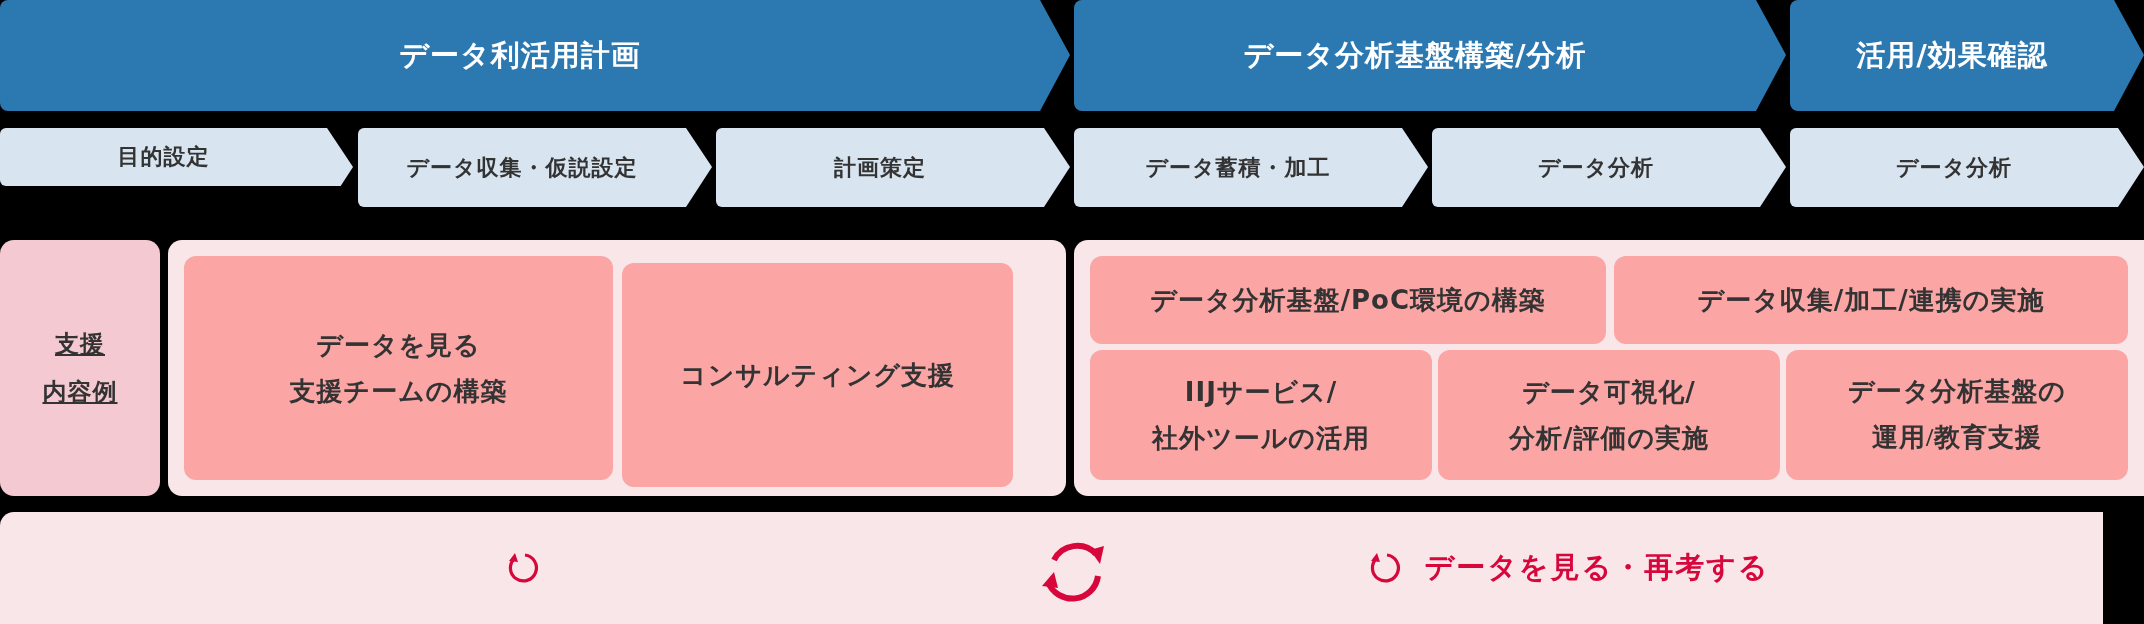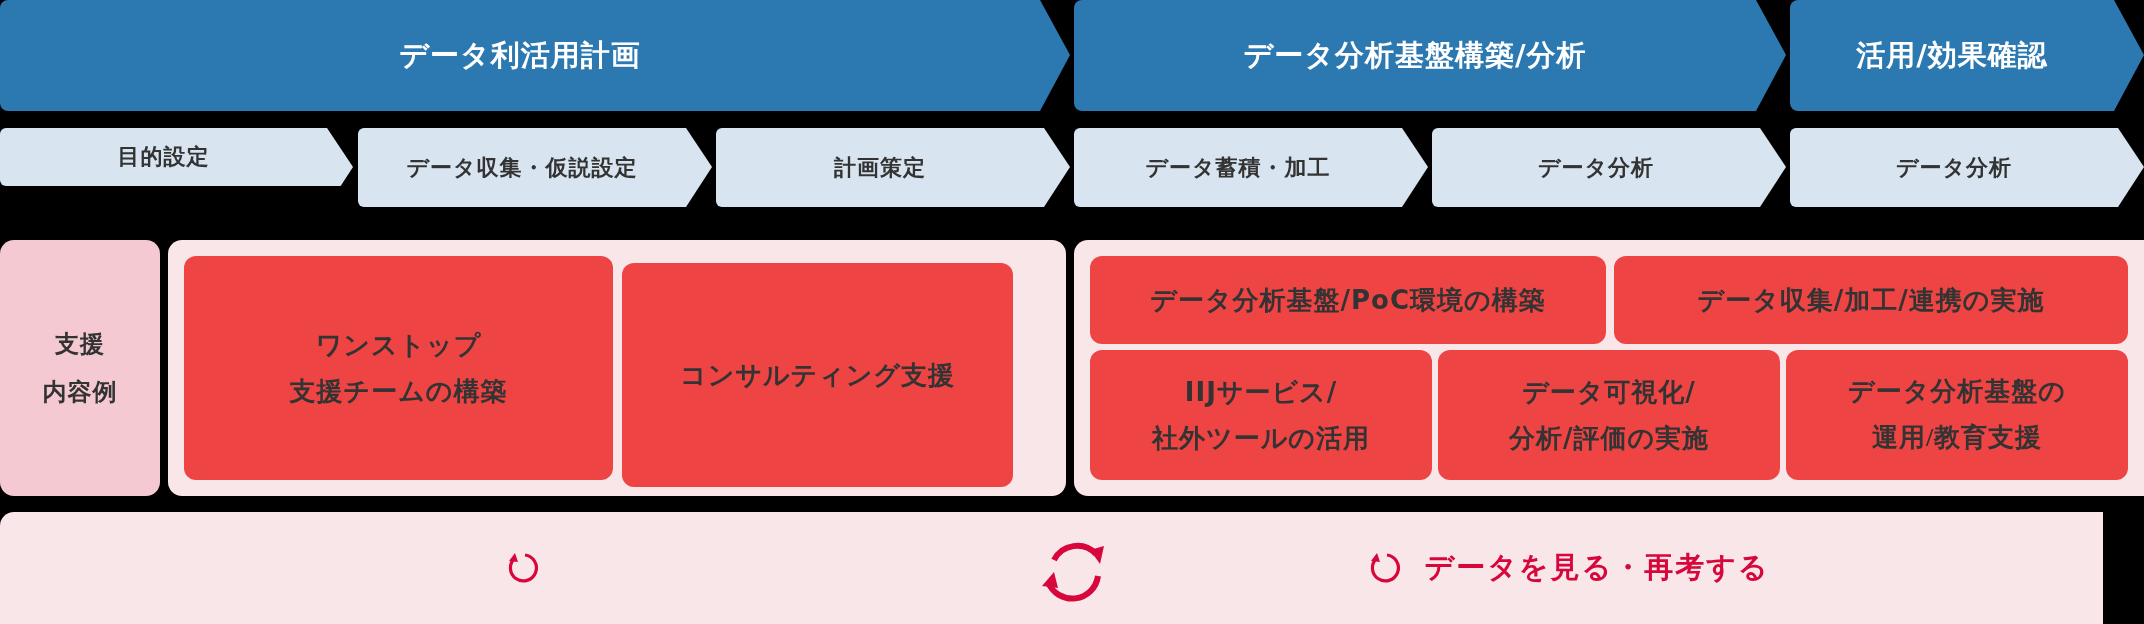--- a/index.html
+++ b/index.html
@@ -2,23 +2,23 @@
 <html><head>
 <meta charset="utf-8">
 <style>
   html, body { margin:0; padding:0; background:#000; }
   body { width:2144px; height:624px; position:relative; overflow:hidden;
          font-family:"DejaVu Sans", "Liberation Sans", sans-serif; font-weight:bold; }
   .abs { position:absolute; box-sizing:border-box; }
   .center { display:flex; align-items:center; justify-content:center; text-align:center; }
   .phase { background:#2c78b1; color:#fff; font-size:29px; letter-spacing:1px; }
   .step { background:#d8e5f0; color:#333; font-size:22px; letter-spacing:1px; }
-  .label-col { background:#f4c9d1; color:#333; border-radius:14px; font-size:24px; line-height:48px; letter-spacing:1px; }
+  .label-col { background:#f4c9d1; color:#333; border-radius:14px; font-size:24px; line-height:48px; letter-spacing:1px;text-decoration:underline; }
   .panel { background:#f9e6e9; border-radius:14px; }
-  .card { background:#ef4444; border-radius:12px; color:#333; font-size:26px; line-height:46px; letter-spacing:1px;align-items:center; }
+  .card { background:#fca5a5; border-radius:12px; color:#333; font-size:26px; line-height:46px; letter-spacing:1px;align-items:center; }
   .loop { background:#f9e6e9; color:#d7063b; font-size:29px; letter-spacing:2px; }
   .loop .ico { width:38px; height:38px; margin-right:20px; display:inline-block; }
   .line { white-space:pre-line; }
 </style>
 </head>
 <body>
 
 <div class="abs phase center" style="left:0;top:0;width:1070px;height:111px;clip-path:polygon(0 0,1040px 0,1070px 55px,1040px 111px,0 111px);border-radius:8px 0 0 8px;padding-right:30px;">
   <span>データ利活用計画</span>
 </div>
@@ -48,21 +48,21 @@
   <span>データ分析</span>
 </div>
 
 <div class="abs label-col center" style="left:0;top:240px;width:160px;height:256px;">
   <span class="line">支援
 内容例</span>
 </div>
 
 <div class="abs panel" style="left:168px;top:240px;width:898px;height:256px;"></div>
 <div class="abs card center" style="left:184px;top:256px;width:429px;height:224px;">
-  <span class="line">ワンストップ
+  <span class="line">データを見る
 支援チームの構築</span>
 </div>
 <div class="abs card center" style="left:622px;top:263px;width:391px;height:224px;">
   <span class="line">コンサルティング支援</span>
 </div>
 
 <div class="abs panel" style="left:1074px;top:240px;width:1070px;height:256px;border-radius:14px 0 0 14px;"></div>
 <div class="abs card center" style="left:1090px;top:256px;width:516px;height:88px;">
   <span class="line">データ分析基盤/PoC環境の構築</span>
 </div>

